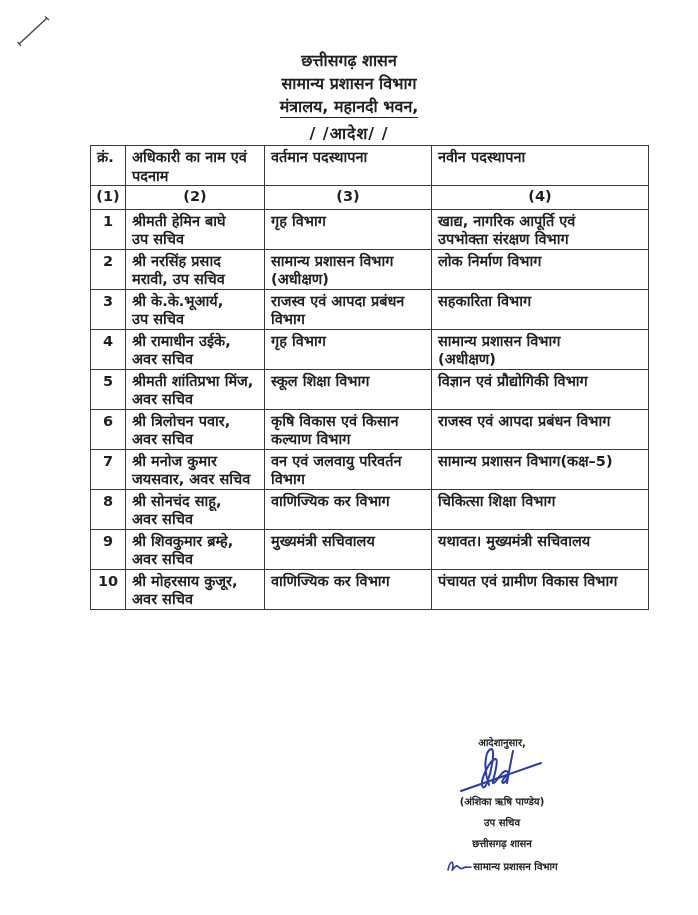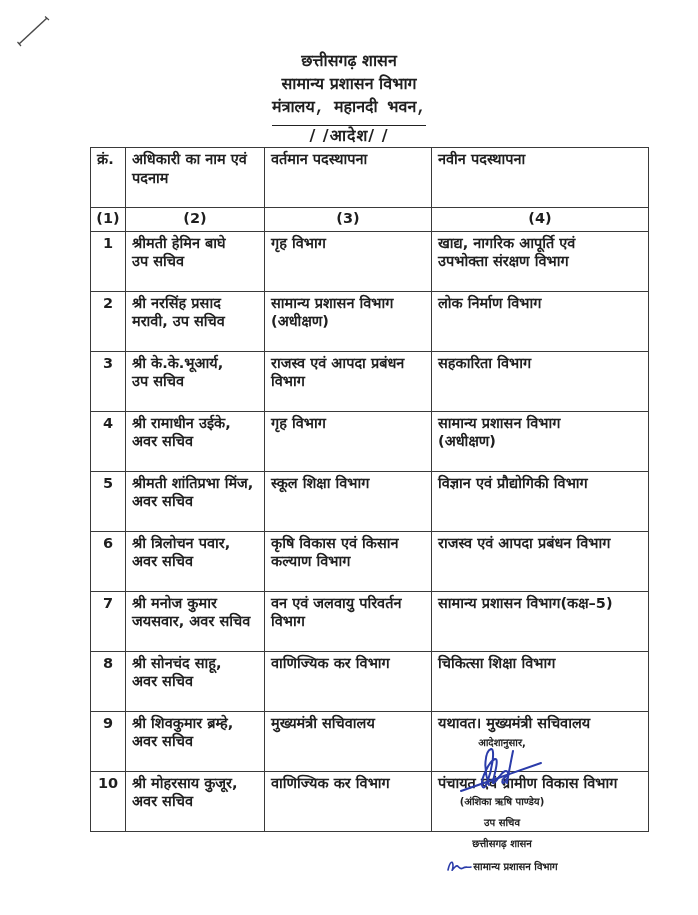--- a/index.html
+++ b/index.html
@@ -10,39 +10,39 @@
     background:#ffffff;
     color:#1f1f1f;
     font-family:"DejaVu Sans", sans-serif;
     font-weight:bold;
     overflow:hidden;
   }
   .tick { position:absolute; left:16px; top:13px; }
 
   .header { text-align:center; padding-top:49px; font-size:16px; line-height:23px; }
   .header .line { display:block; }
-  .header .u span { border-bottom:1.6px solid #222; padding-bottom:8px;font-family:Liberation Mono, monospace; }
+  .header .u span { border-bottom:1.6px solid #222; padding-bottom:1px; }
 
   .order-heading { text-align:center; font-size:16px; margin-top:5px; line-height:22px; letter-spacing:1px; }
   .place-date { text-align:right; padding-right:64px; font-size:15px; line-height:20px; margin-top:2px; }
 
   .intro { margin:9px 56px 5px 90px; font-size:15px; line-height:21px; text-align:justify; }
   .intro .ref { padding-right:5px; }
 
   table.order-table {
     margin-left:90px;
     width:558px;
     border-collapse:collapse;
     font-size:14.5px;
     font-weight:bold;
     table-layout:fixed;
   }
   .order-table td, .order-table th {
     border:1.6px solid #3a3a3a;
-    padding:2px 6px 20px 6px;
+    padding:2px 6px 0 6px;
     vertical-align:top;
     text-align:left;
     line-height:18.5px;
     white-space:pre-line;
     font-weight:bold;
     overflow:hidden;
   }
   .order-table .num-row td { text-align:center; padding:1px 2px 3px; }
   .order-table td.sn { text-align:center; }
   .order-table tbody tr { height:38px; }

